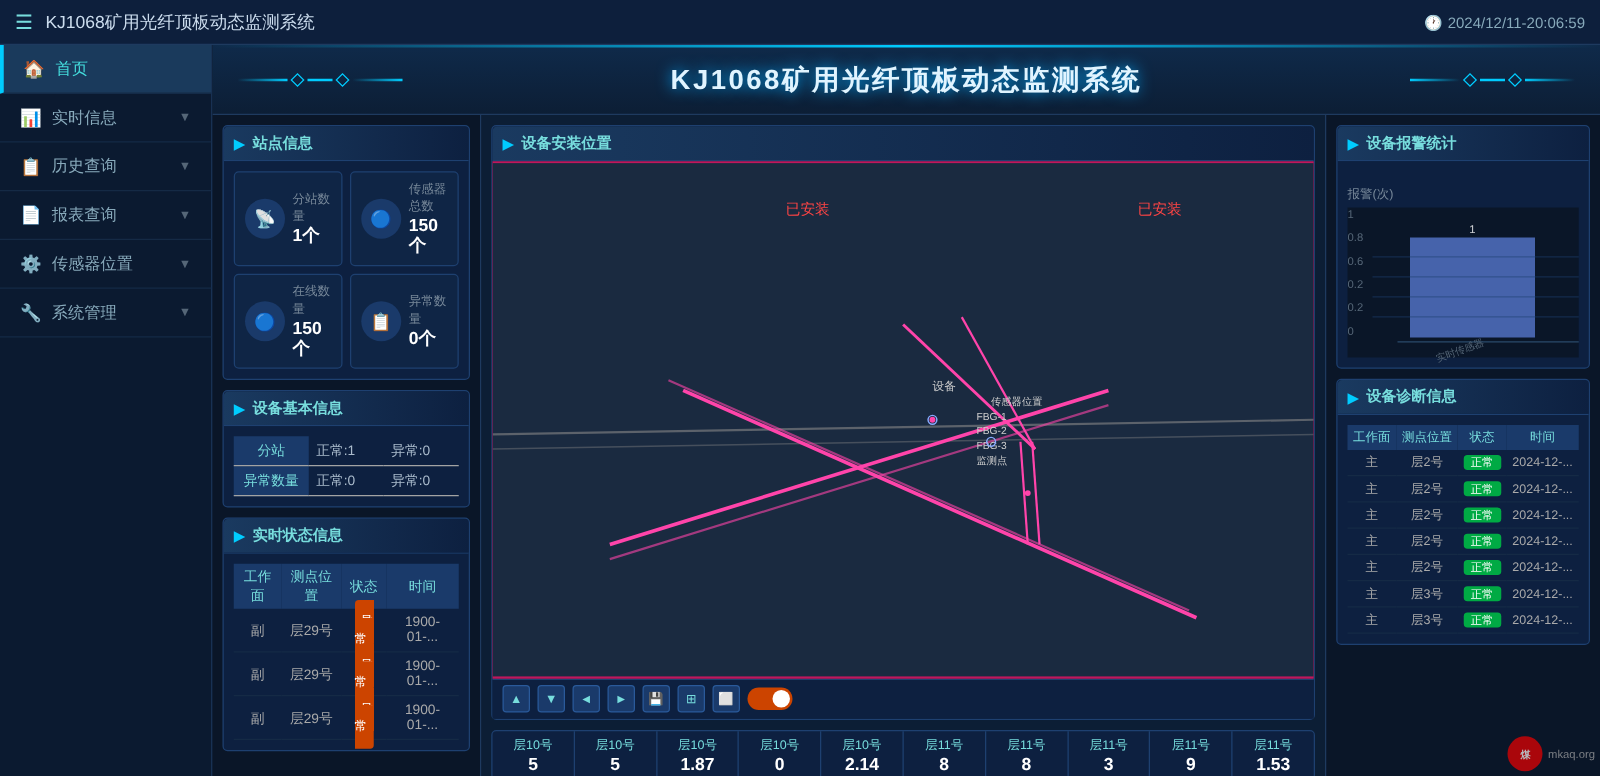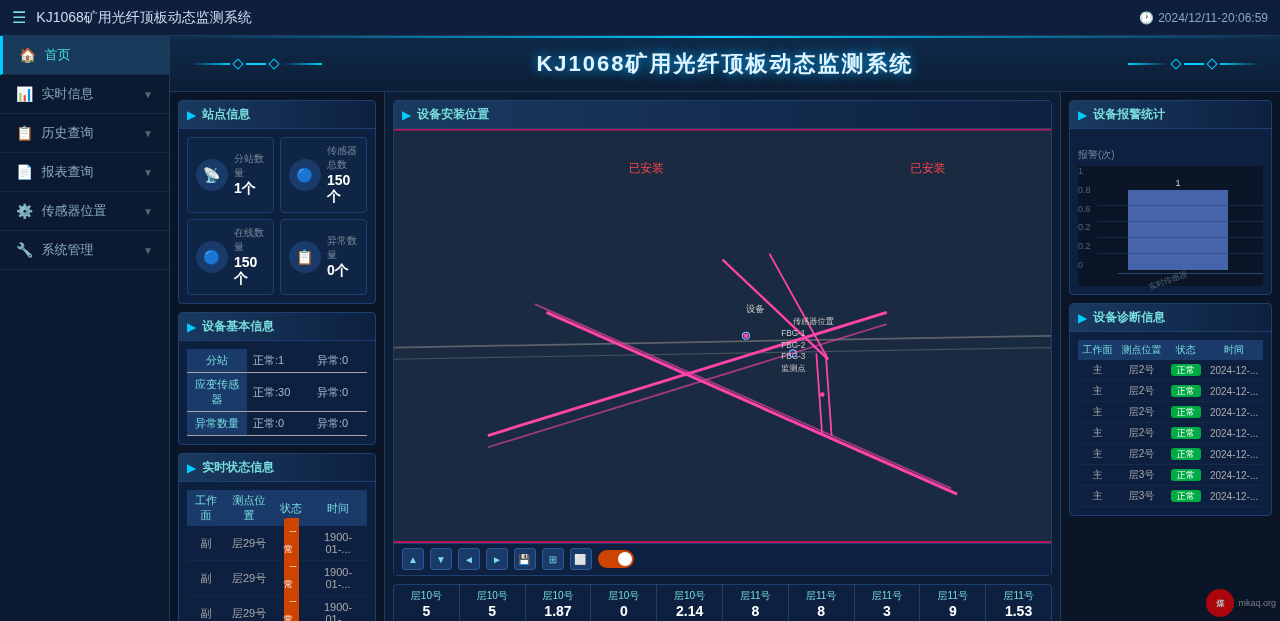--- a/index.html
+++ b/index.html
@@ -531,25 +531,20 @@
           </div>
           <div class="panel-section-body">
             <table class="device-table">
               <tbody>
                   <tr>
                 <td class="label-cell">分站</td>
                 <td class="status-normal">正常:1</td>
                 <td class="status-abnormal">异常:0</td>
               </tr>
               <tr>
-                <td class="label-cell">应变传感器</td>
-                <td class="status-normal">正常:30</td>
-                <td class="status-abnormal">异常:0</td>
-              </tr>
-              <tr>
                 <td class="label-cell">异常数量</td>
                 <td class="status-normal">正常:0</td>
                 <td class="status-abnormal">异常:0</td>
               </tr>
             </tbody>
               </table>
           </div>
         </div>
 
         <div class="panel-section">

